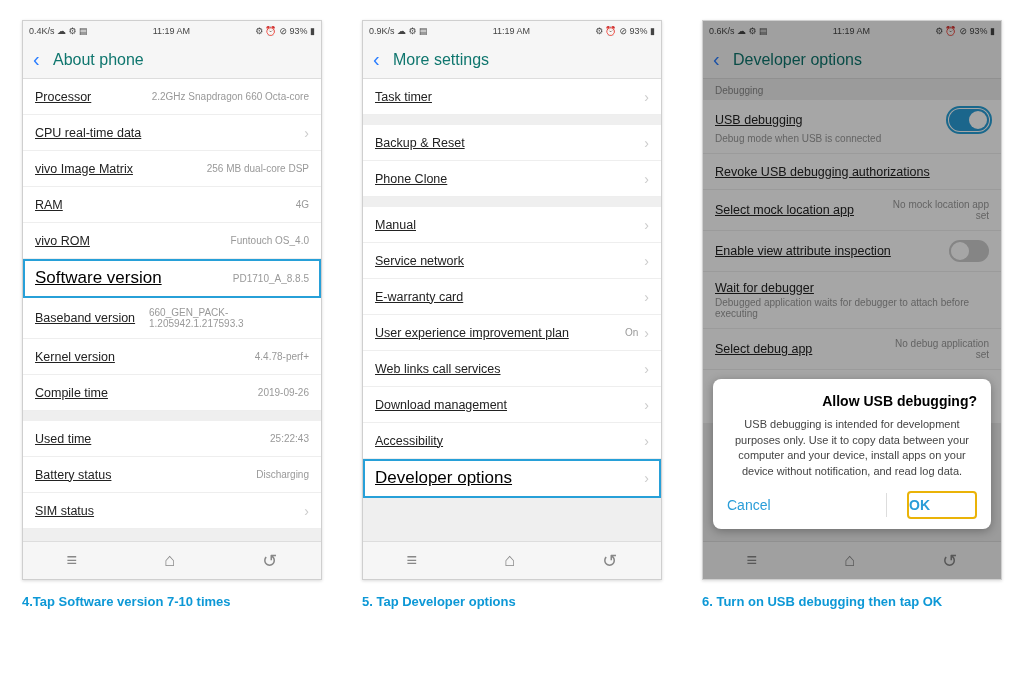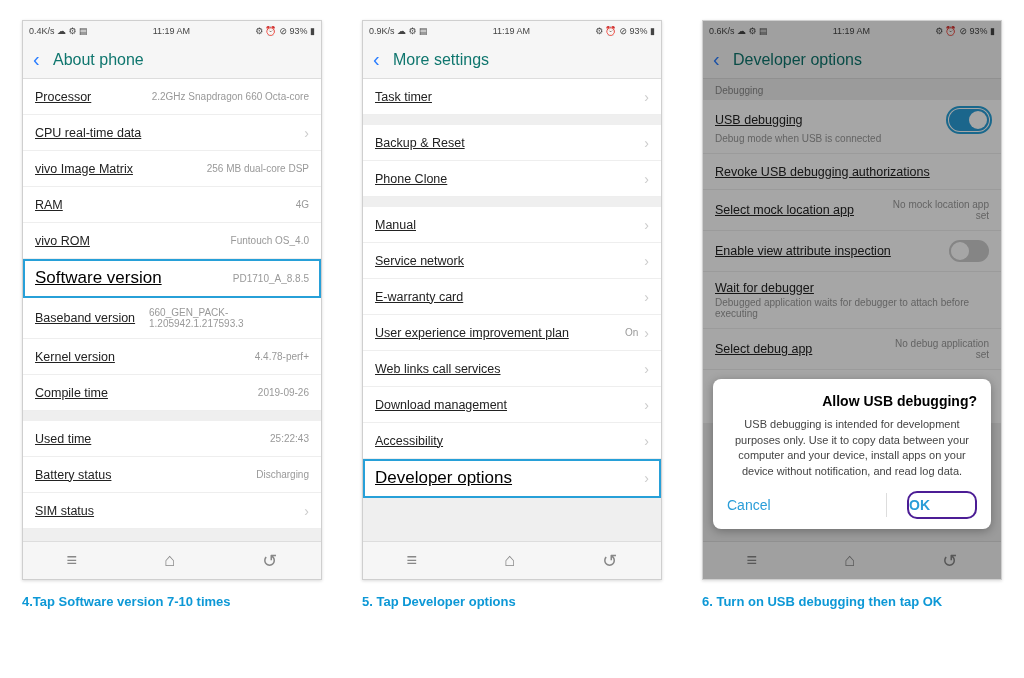--- a/index.html
+++ b/index.html
@@ -113,21 +113,21 @@
     bottom: 50px;
     background: #fff;
     border-radius: 8px;
     padding: 14px 14px 10px;
     box-shadow: 0 2px 10px rgba(0,0,0,0.3);
   }
   .dialog-title { text-align: right; font-weight: 600; font-size: 14px; margin-bottom: 8px; }
   .dialog-body { font-size: 11px; color: #444; text-align: center; line-height: 1.4; margin-bottom: 12px;}
   .dialog-btns { display: flex; align-items: center; }
   .dialog-btn { flex:1; color:#2a9dd8; font-size:14px; padding:6px 0; }
-  .dialog-btn.ok { border: 2px solid #4c1d95; margin-left: 20px; padding: 4px 0; font-weight:600; border-radius:10px; flex:0 0 70px;}
+  .dialog-btn.ok { border: 2px solid #eab308; margin-left: 20px; padding: 4px 0; font-weight:600; border-radius:4px; flex:0 0 70px;}
   .dialog-divider { width:1px; height:24px; background:#ddd; }
   .section-header {
     font-size: 10px;
     color: #888;
     padding: 6px 12px 4px;
   }
   .toggle {
     width: 40px; height: 22px;
     background: #2a9dd8;
     border-radius: 11px;

